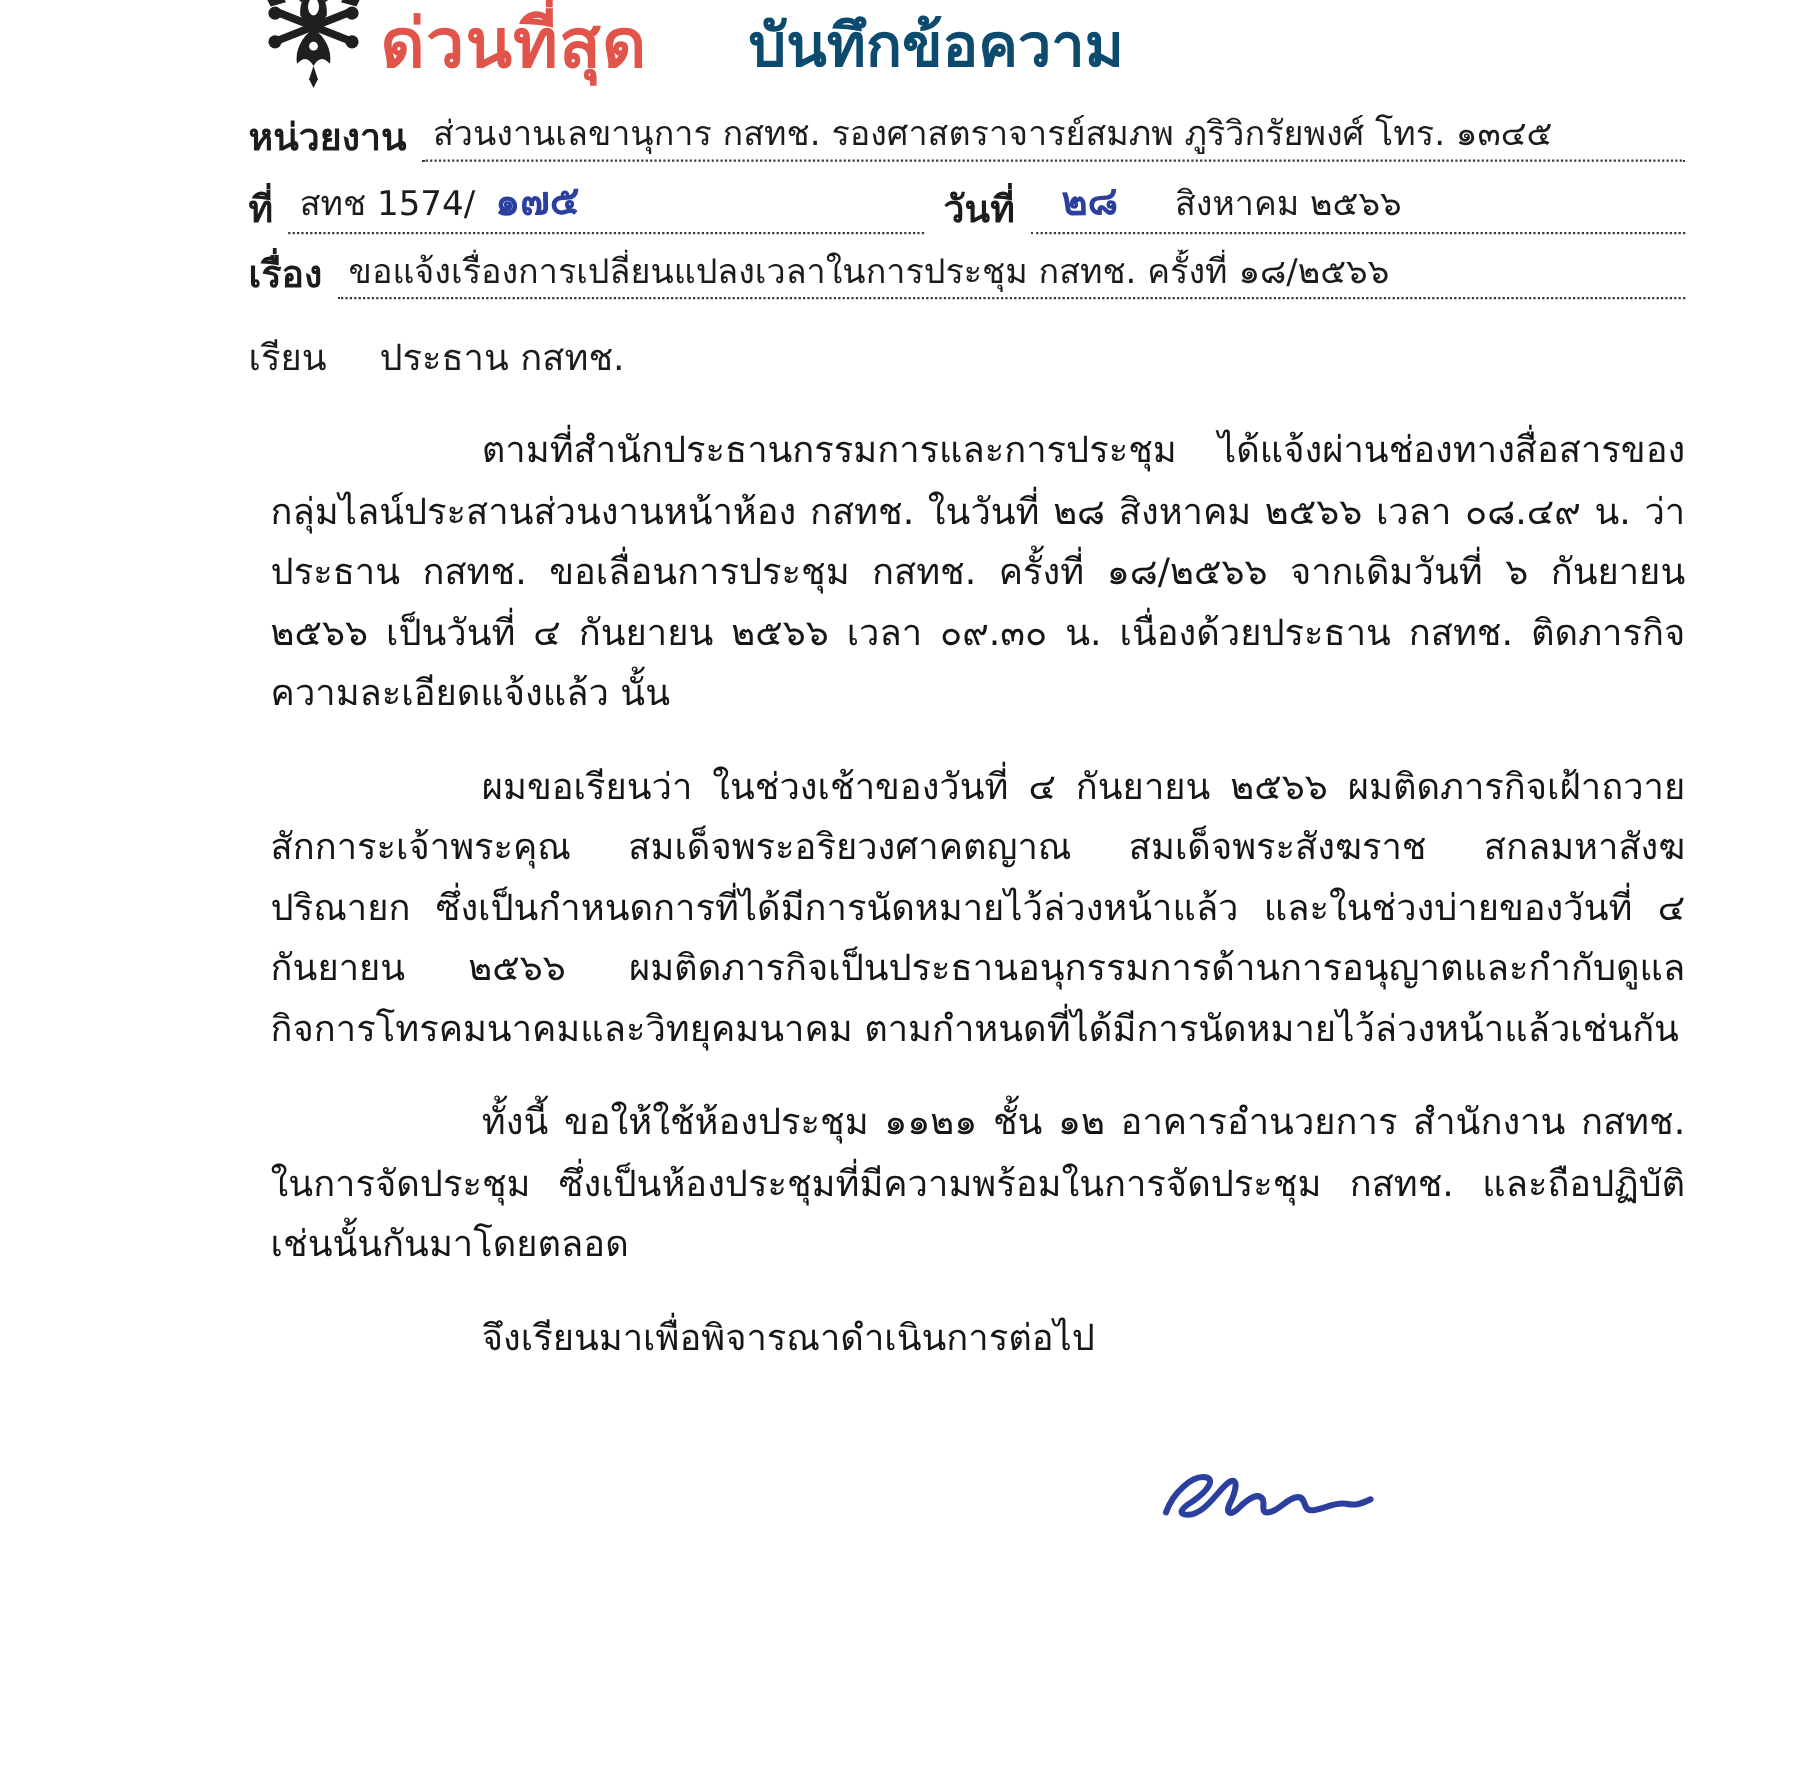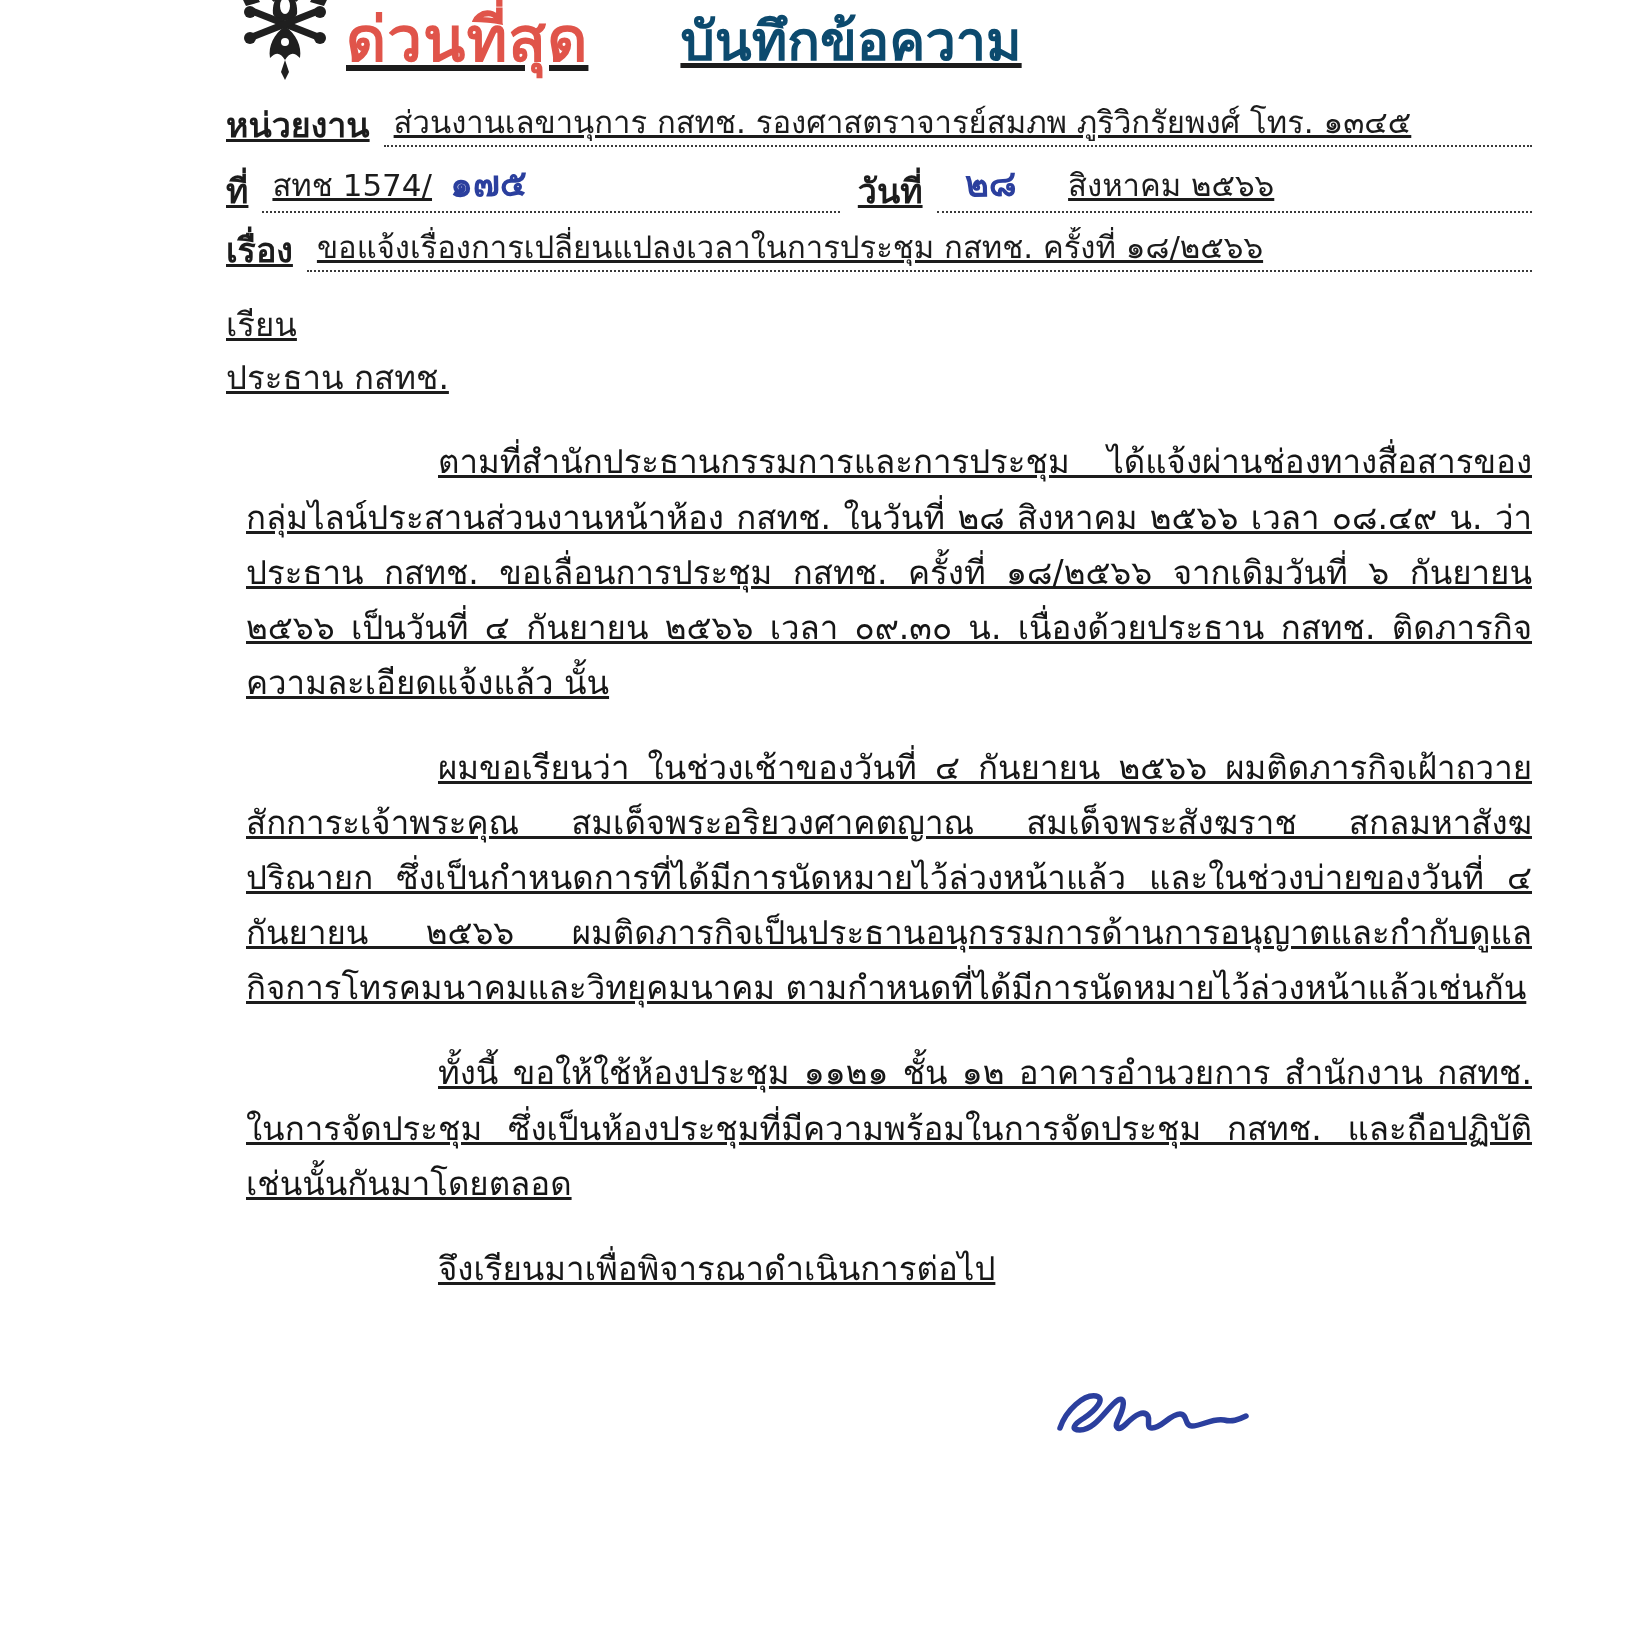--- a/index.html
+++ b/index.html
@@ -8,21 +8,20 @@
     font-family:"DejaVu Sans","Liberation Sans",sans-serif;
     color:var(--text-black,#1c1c1c);
     overflow:hidden;
   }
   .page{
     position:relative;
     width:1652px;height:1212px;
     box-sizing:border-box;
     padding:0 120px 0 226px;
     background:#ffffff;
-    text-decoration:underline;
   }
   
   .doc-header{
     display:flex;
     align-items:flex-start;
     height:88px;
     overflow:visible;
   }
   .emblem-wrap{
     width:118px;height:80px;
@@ -80,21 +79,20 @@
     display:inline-block;
     transform:rotate(-1deg);
     padding:0 18px;
   }
   .gap-md{display:inline-block;width:34px;}
   
   .salutation{
     margin-top:26px;
     font-size:33px;
     display:flex;
-    flex-direction:column;
   }
   .salutation .sal-label{font-weight:normal;padding-right:48px;}
   .body-text{margin-top:6px;margin-left:20px;}
   .para{
     margin:30px 0 0 0;
     font-size:33px;
     line-height:1.67;
     text-align:justify;
     text-indent:192px;
     color:#161616;

